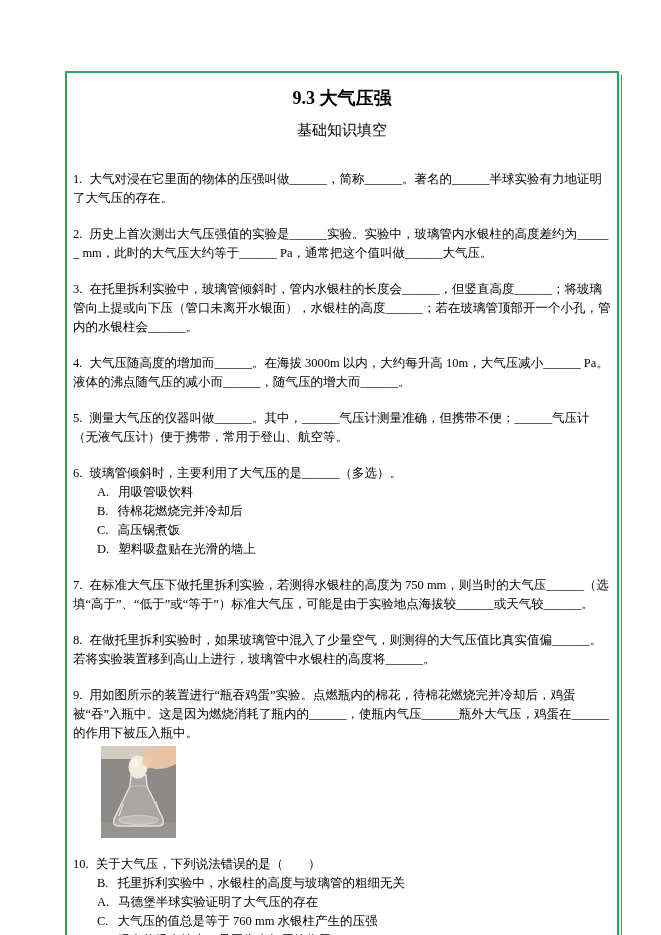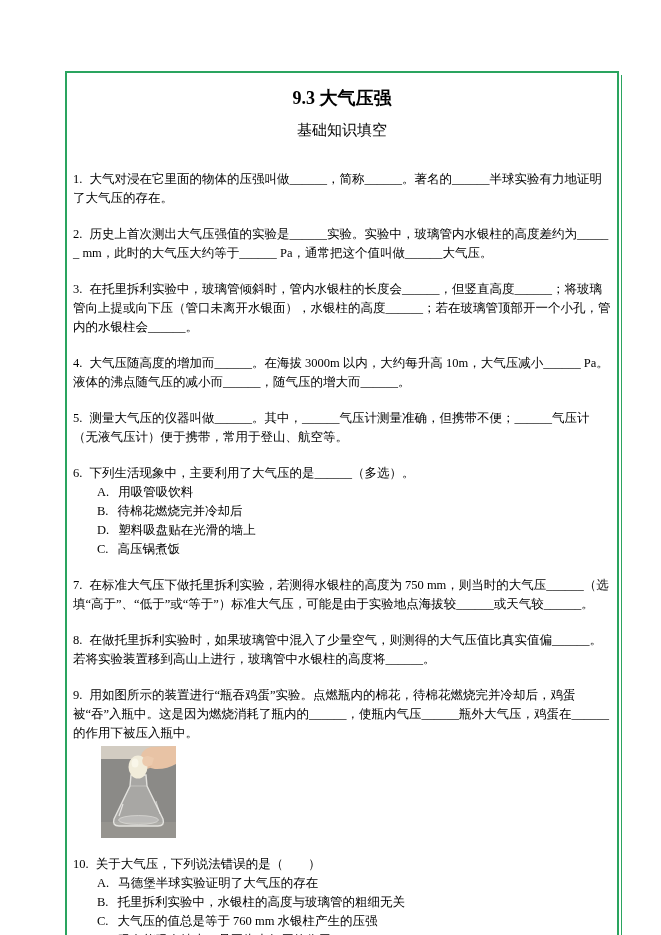--- a/index.html
+++ b/index.html
@@ -95,26 +95,26 @@
 
   <div class="question">
     <span class="qnum">4.</span><span>大气压随高度的增加而______。在海拔 3000m 以内，大约每升高 10m，大气压减小______ Pa。液体的沸点随气压的减小而______，随气压的增大而______。</span>
   </div>
 
   <div class="question">
     <span class="qnum">5.</span><span>测量大气压的仪器叫做______。其中，______气压计测量准确，但携带不便；______气压计（无液气压计）便于携带，常用于登山、航空等。</span>
   </div>
 
   <div class="question">
-    <span class="qnum">6.</span><span>下列生活现象中，主要利用了大气压的是______（多选）。</span>
+    <span class="qnum">6.</span><span>玻璃管倾斜时，主要利用了大气压的是______（多选）。</span>
     <div class="options-two-col">
       <div class="option"><span class="opt-label">A.</span><span>用吸管吸饮料</span></div>
       <div class="option"><span class="opt-label">B.</span><span>待棉花燃烧完并冷却后</span></div>
+      <div class="option"><span class="opt-label">C.</span><span>高压锅煮饭</span></div>
       <div class="option"><span class="opt-label">D.</span><span>塑料吸盘贴在光滑的墙上</span></div>
-      <div class="option"><span class="opt-label">C.</span><span>高压锅煮饭</span></div>
     </div>
   </div>
 
   <div class="question">
     <span class="qnum">7.</span><span>在标准大气压下做托里拆利实验，若测得水银柱的高度为 750 mm，则当时的大气压______（选填“高于”、“低于”或“等于”）标准大气压，可能是由于实验地点海拔较______或天气较______。</span>
   </div>
 
   <div class="question">
     <span class="qnum">8.</span><span>在做托里拆利实验时，如果玻璃管中混入了少量空气，则测得的大气压值比真实值偏______。若将实验装置移到高山上进行，玻璃管中水银柱的高度将______。</span>
   </div>
@@ -139,20 +139,20 @@
       <ellipse cx="37" cy="21" rx="9.5" ry="11.5" fill="#f1ecda"></ellipse>
       <ellipse cx="34" cy="17" rx="3.5" ry="4.5" fill="#faf7ea" opacity="0.9"></ellipse>
 
       <path d="M47 10 C42 10 40 14 42 18 C44 21 48 21 51 19 L53 12 Z" fill="#eccaad"></path>
     </svg>
   </div>
 
   <div class="question">
     <span class="qnum">10.</span><span>关于大气压，下列说法错误的是（　　）</span>
     <div class="options-one-col">
+      <div class="option"><span class="opt-label">B.</span><span>托里拆利实验中，水银柱的高度与玻璃管的粗细无关</span></div>
       <div class="option"><span class="opt-label">A.</span><span>马德堡半球实验证明了大气压的存在</span></div>
-      <div class="option"><span class="opt-label">B.</span><span>托里拆利实验中，水银柱的高度与玻璃管的粗细无关</span></div>
       <div class="option"><span class="opt-label">C.</span><span>大气压的值总是等于 760 mm 水银柱产生的压强</span></div>
       <div class="option"><span class="opt-label">D.</span><span>吸盘能吸在墙上，是因为大气压的作用</span></div>
     </div>
   </div>
 
 </div>
 
 </body></html>

